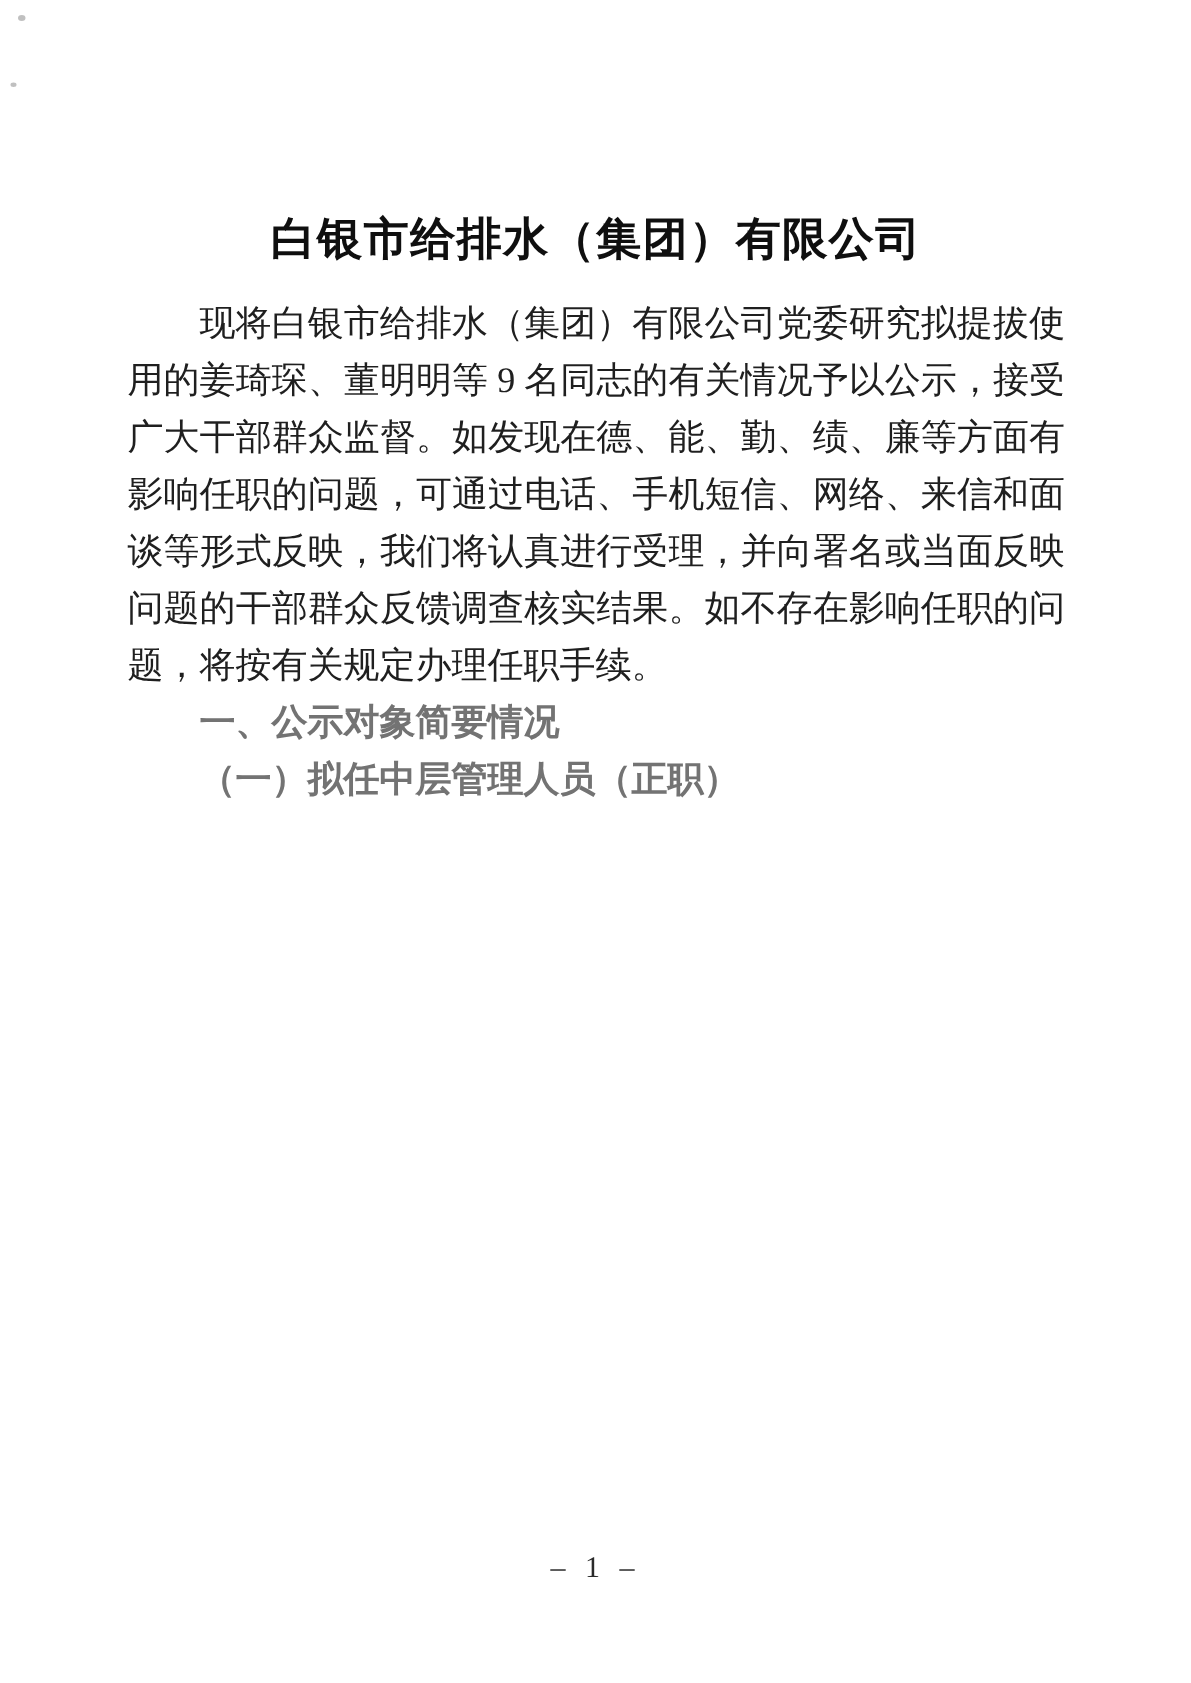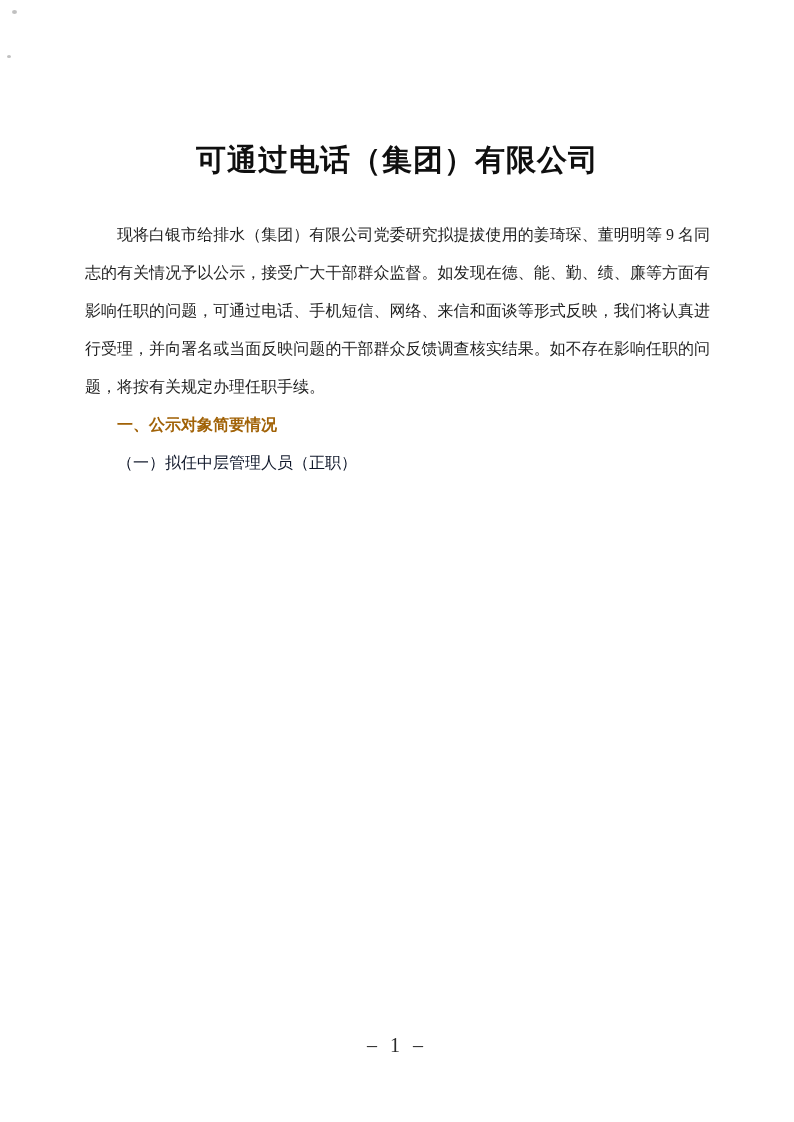--- a/index.html
+++ b/index.html
@@ -24,38 +24,38 @@
     margin-top: 138px;
     text-align: center;
     font-family: "Liberation Sans", sans-serif;
     font-weight: bold;
     font-size: 30px;
     line-height: 44px;
     color: #0f0f0f;
     letter-spacing: 1px;
   }
   .body-text {
-    margin-top: 34px;
-    font-size: 16px;
+    margin-top: 15px;
+    font-size: 24px;
     line-height: 38px;
     text-align: justify;
     text-justify: inter-ideograph;
   }
   .body-text p {
     margin: 0;
     text-indent: 2em;
   }
   .heading-1 {
     font-family: "Liberation Sans", sans-serif;
     font-weight: bold;
-    color: #a16207;
+    color: #737373;
   }
   .heading-2 {
-    font-weight: normal;
-    color: #0f172a;
+    font-weight: bold;
+    color: #737373;
   }
   .footer {
     position: absolute;
     left: 0;
     top: 1034px;
     width: 100%;
     text-align: center;
     font-size: 20px;
     letter-spacing: 4px;
     color: #2a2a2a;
@@ -73,21 +73,21 @@
 </head>
 <body>
 
 <div class="page">
   <span class="speck s1"></span>
   <span class="speck s2"></span>
 
   <div class="content">
 
     <div class="doc-title">
-      <div>可通过电话（集团）有限公司</div>
+      <div>白银市给排水（集团）有限公司</div>
     </div>
 
     <div class="body-text">
       <p>现将白银市给排水（集团）有限公司党委研究拟提拔使用的姜琦琛、董明明等 9 名同志的有关情况予以公示，接受广大干部群众监督。如发现在德、能、勤、绩、廉等方面有影响任职的问题，可通过电话、手机短信、网络、来信和面谈等形式反映，我们将认真进行受理，并向署名或当面反映问题的干部群众反馈调查核实结果。如不存在影响任职的问题，将按有关规定办理任职手续。</p>
 
       <p class="heading-1">一、公示对象简要情况</p>
 
       <p class="heading-2">（一）拟任中层管理人员（正职）</p>
 
 

